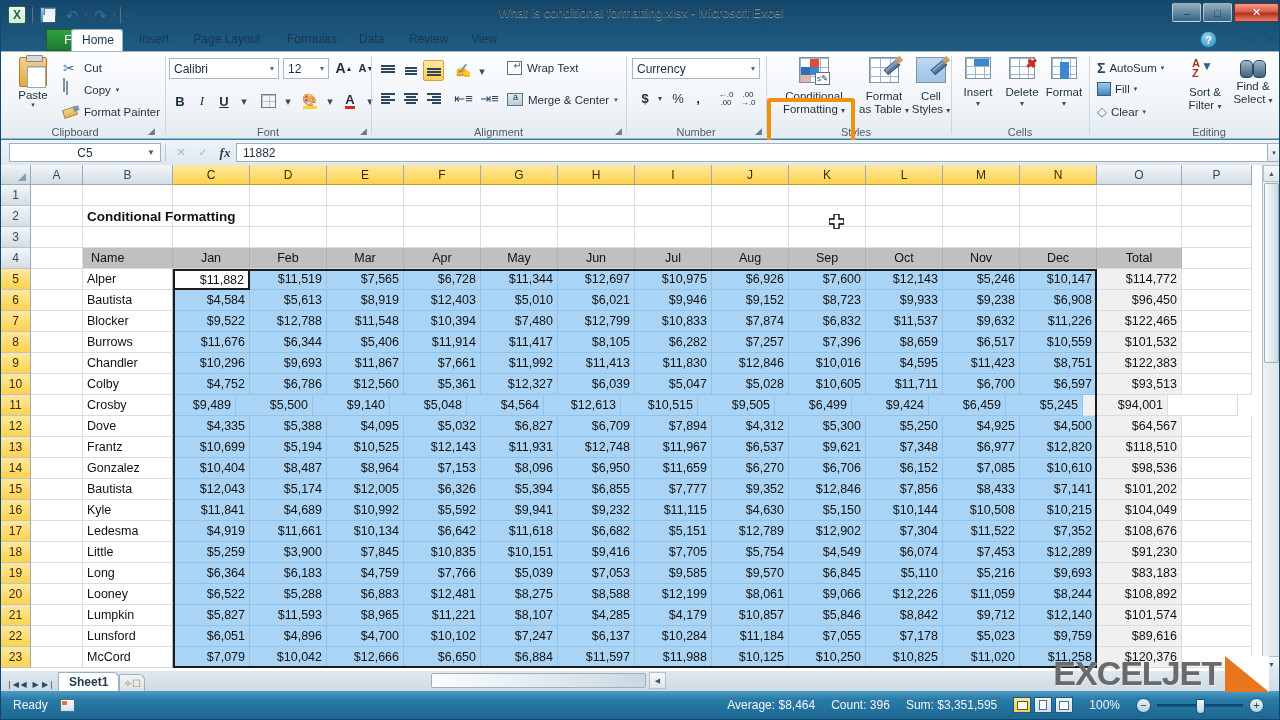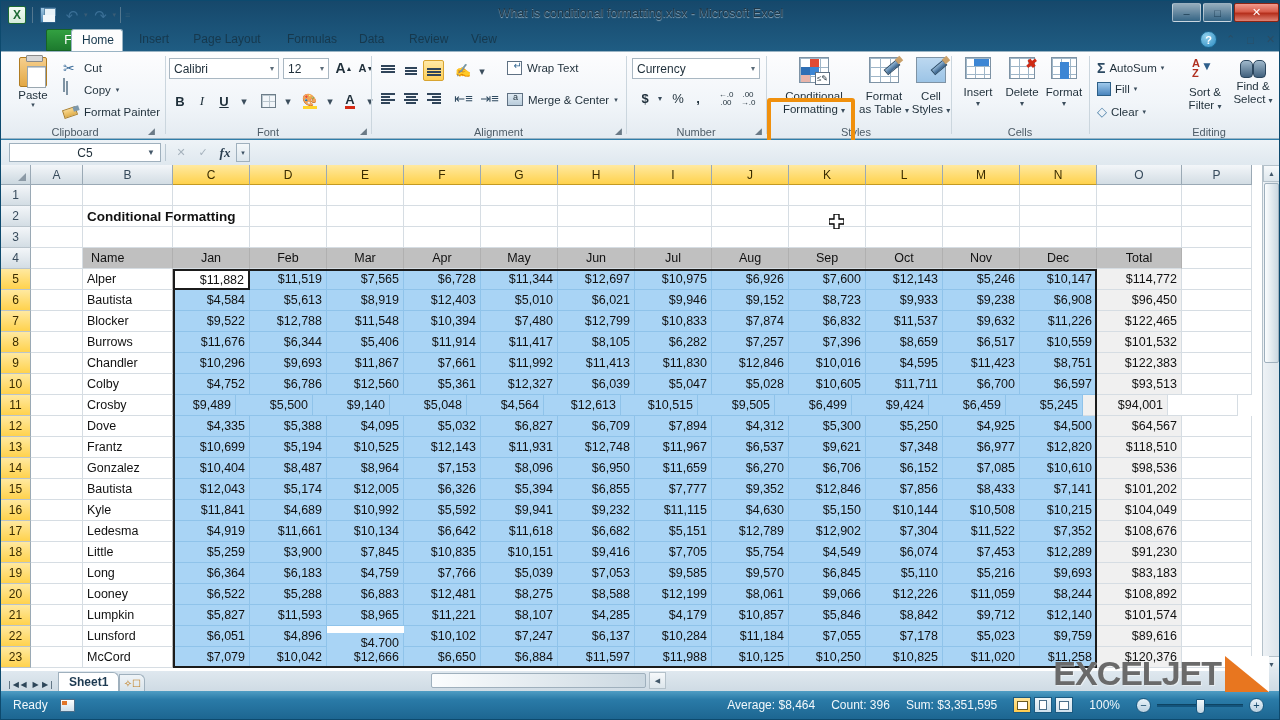--- a/index.html
+++ b/index.html
@@ -672,20 +672,23 @@
     <div id="namebox">
       <span>C5</span>
       <span class="nb-caret">▼</span>
     </div>
     <div class="fb-divider"></div>
     <div class="fb-btn" style="opacity:.38">✕</div>
     <div class="fb-btn" style="opacity:.38">✓</div>
     <div class="fb-btn">
         <span class="fx">fx</span>
       </div>
+    <div id="formula-input">
+      <span>11882</span>
+    </div>
     <div id="fb-expand">▾</div>
   </div>
 
   <div id="gridwrap">
     <div id="colhdr">
       <div class="corner"></div>
       <div id="colhdr-cells" style="display:flex">
           <div class="ch" style="width: 52px;">A</div>
           <div class="ch" style="width: 90px;">B</div>
           <div class="ch sel" style="width: 77px;">C</div>
@@ -1106,21 +1109,21 @@
           <div class="cell num cf" style="width: 77px; height: 21px;">$9,712</div>
           <div class="cell num cf" style="width: 77px; height: 21px;">$12,140</div>
           <div class="cell num total" style="width: 85px; height: 21px;">$101,574</div>
           <div class="cell" style="width: 70px; height: 21px;"></div>
         </div>
         <div class="cellrow" style="height: 21px;">
           <div class="cell" style="width: 52px; height: 21px;"></div>
           <div class="cell namecell" style="width: 90px; height: 21px;">Lunsford</div>
           <div class="cell num cf" style="width: 77px; height: 21px;">$6,051</div>
           <div class="cell num cf" style="width: 77px; height: 21px;">$4,896</div>
-          <div class="cell num cf" style="width: 77px; height: 21px; margin-top: 7px;">$4,700</div>
+          <div class="cell num cf" style="width: 77px; height: 21px;">$4,700</div>
           <div class="cell num cf" style="width: 77px; height: 21px;">$10,102</div>
           <div class="cell num cf" style="width: 77px; height: 21px;">$7,247</div>
           <div class="cell num cf" style="width: 77px; height: 21px;">$6,137</div>
           <div class="cell num cf" style="width: 77px; height: 21px;">$10,284</div>
           <div class="cell num cf" style="width: 77px; height: 21px;">$11,184</div>
           <div class="cell num cf" style="width: 77px; height: 21px;">$7,055</div>
           <div class="cell num cf" style="width: 77px; height: 21px;">$7,178</div>
           <div class="cell num cf" style="width: 77px; height: 21px;">$5,023</div>
           <div class="cell num cf" style="width: 77px; height: 21px;">$9,759</div>
           <div class="cell num total" style="width: 85px; height: 21px;">$89,616</div>

